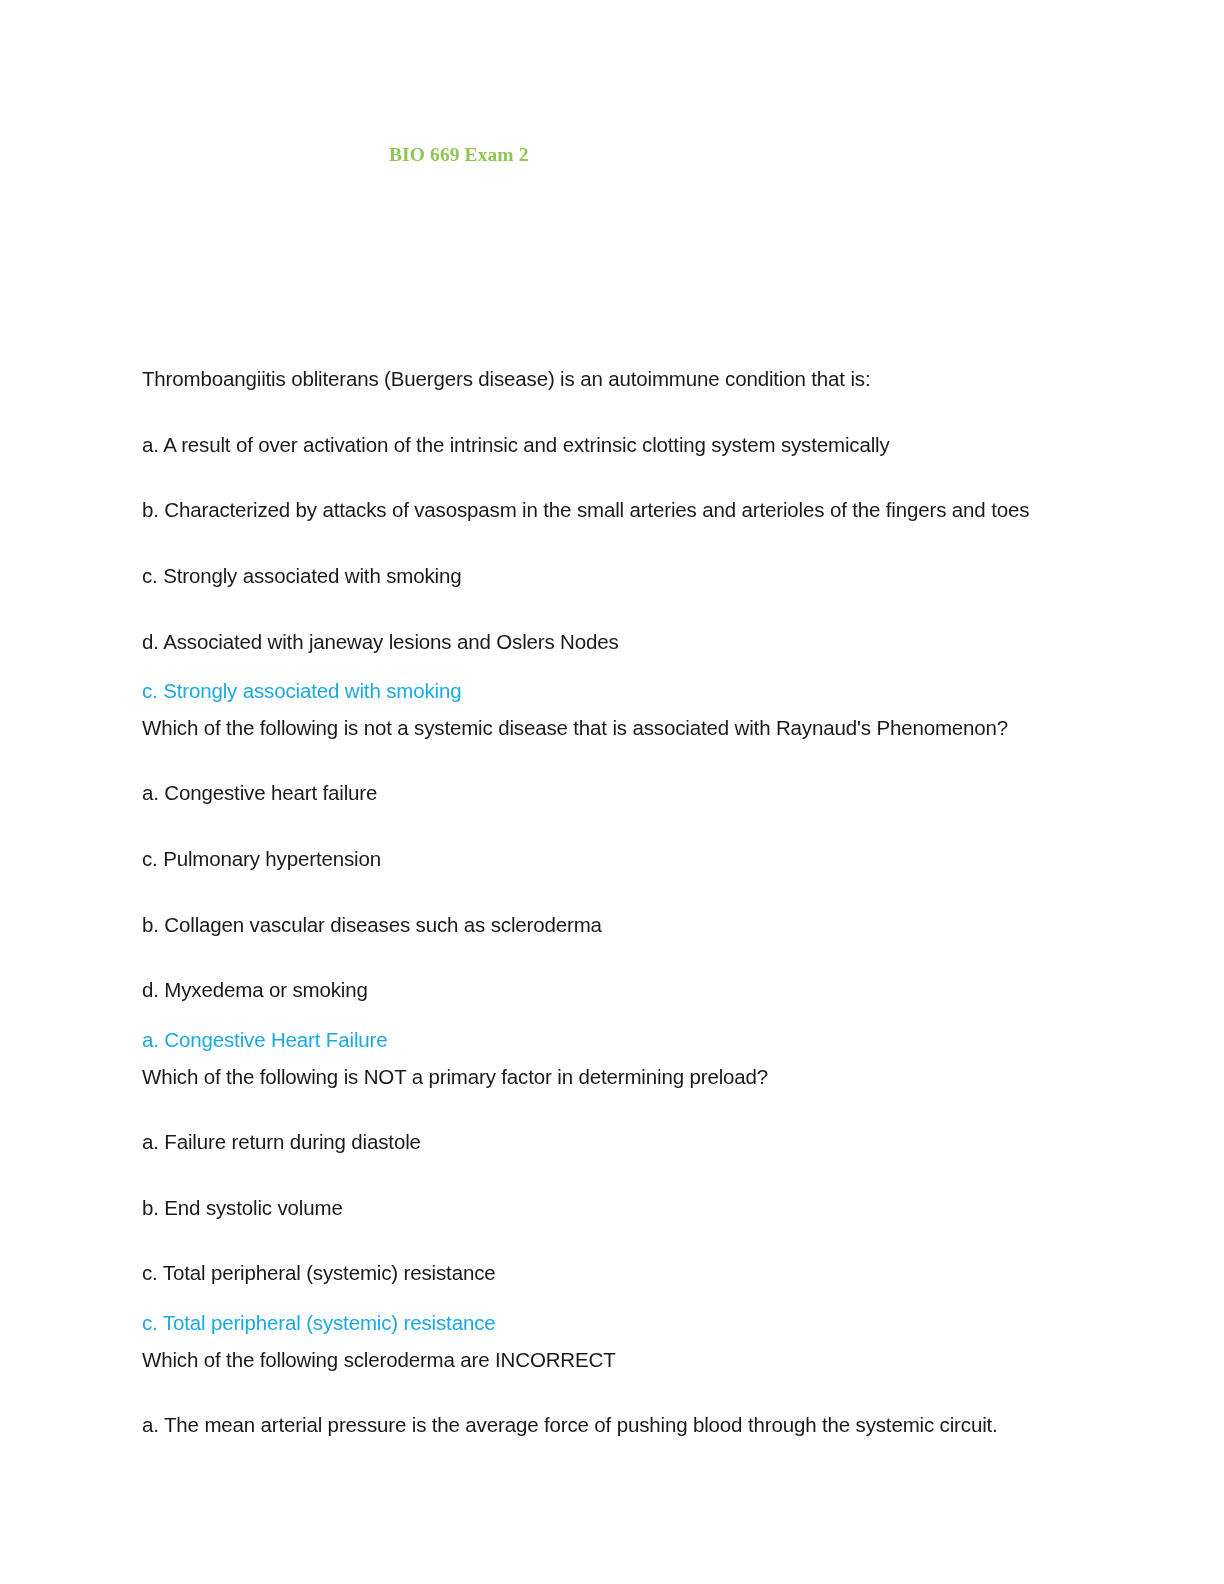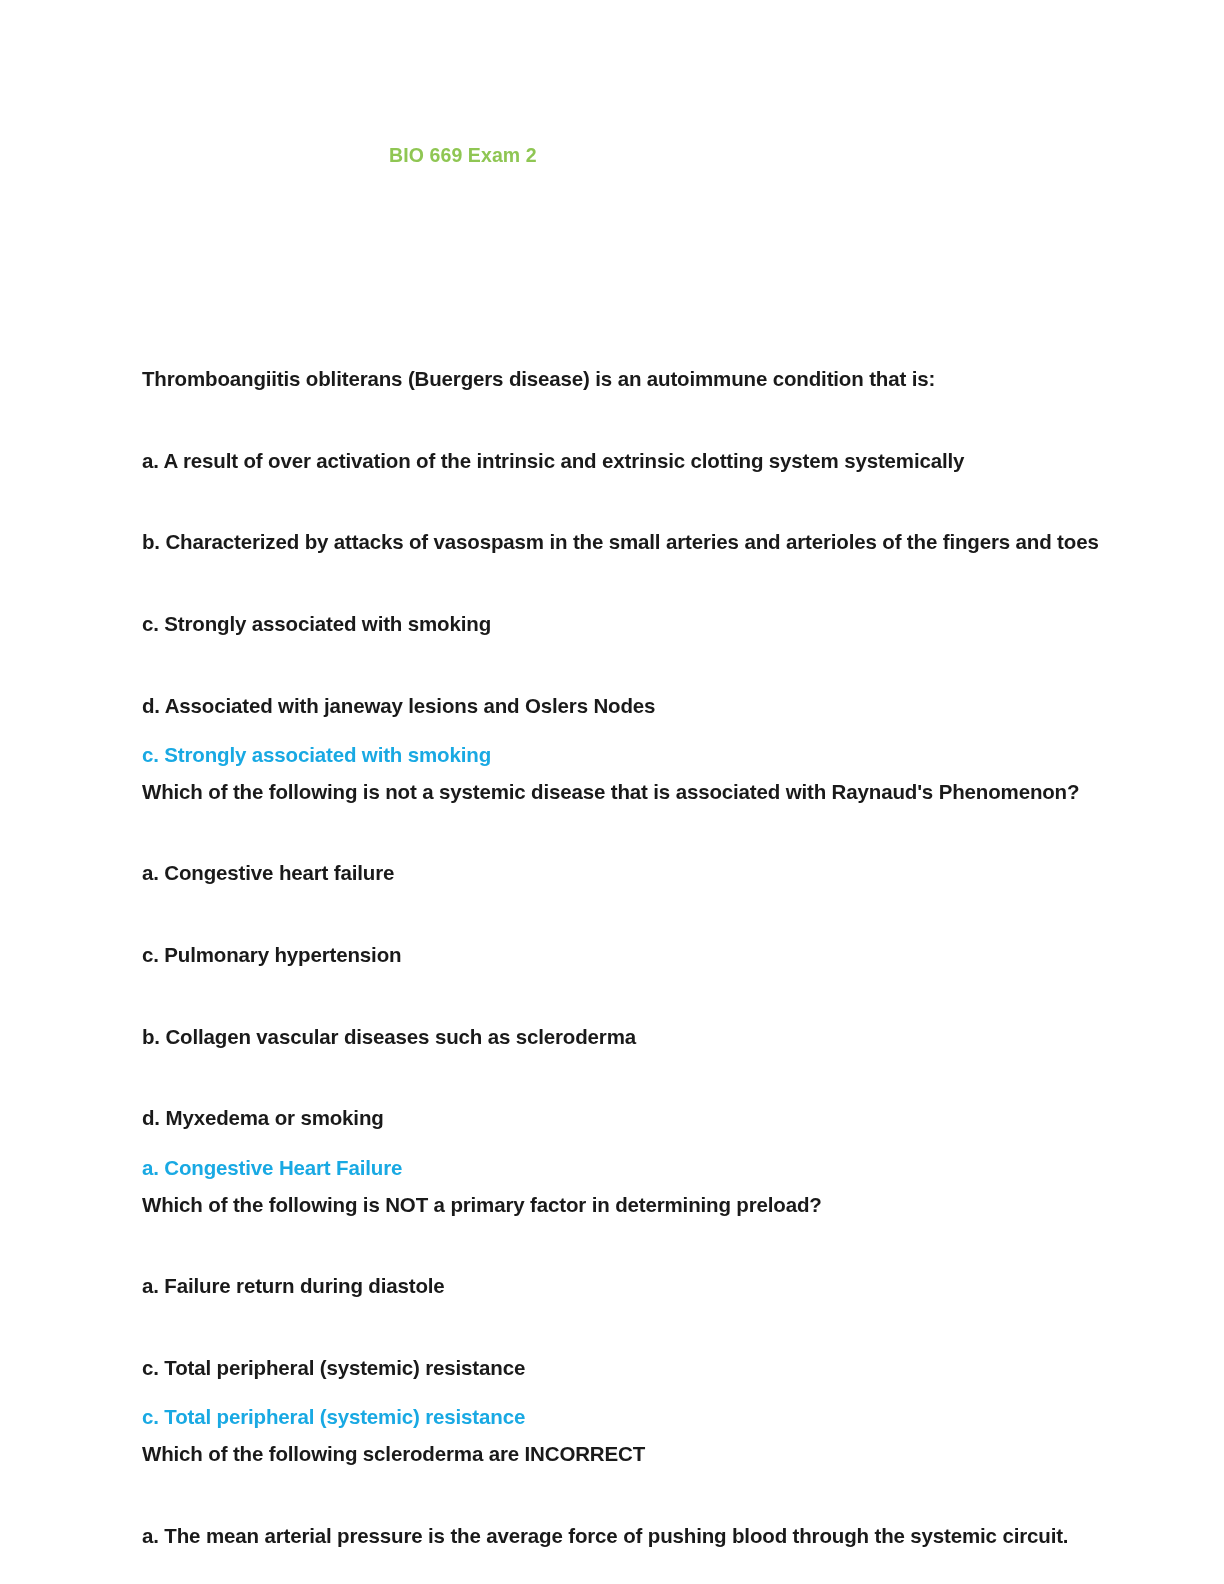--- a/index.html
+++ b/index.html
@@ -20,45 +20,45 @@
 
   .doc-title {
     position: absolute;
     left: 389px;
     top: 144px;
     font-size: 19.5px;
     font-weight: bold;
     color: #8fc653;
     letter-spacing: 0.1px;
     white-space: nowrap;
+    font-family: Liberation Serif, serif;
   }
 
   .body-block {
     position: absolute;
     left: 142px;
     top: 366px;
     width: 960px;
-    font-weight: bold;
   }
 
   .line {
     font-size: 20.5px;
     line-height: 1.25;
     color: #1a1a1a;
     white-space: nowrap;
     letter-spacing: -0.15px;
   }
 
   
   .line.q {
     margin-top: 0;
   }
 
   .line.opt {
-    margin-top: 56px;
+    margin-top: 40px;
   }
 
   
   .line.answer {
     margin-top: 24px;
     color: #19a9e3;
   }
 
   
   .line.q.after-answer {
@@ -81,19 +81,20 @@
       <div class="line opt">d. Associated with janeway lesions and Oslers Nodes</div>
       <div class="line answer">c. Strongly associated with smoking</div>
       <div class="line q after-answer">Which of the following is not a systemic disease that is associated with Raynaud's Phenomenon?</div>
       <div class="line opt">a. Congestive heart failure</div>
       <div class="line opt">c. Pulmonary hypertension</div>
       <div class="line opt">b. Collagen vascular diseases such as scleroderma</div>
       <div class="line opt">d. Myxedema or smoking</div>
       <div class="line answer">a. Congestive Heart Failure</div>
       <div class="line q after-answer">Which of the following is NOT a primary factor in determining preload?</div>
       <div class="line opt">a. Failure return during diastole</div>
+      <div class="line opt">b. End systolic volume</div>
       <div class="line opt">c. Total peripheral (systemic) resistance</div>
       <div class="line answer">c. Total peripheral (systemic) resistance</div>
       <div class="line q after-answer">Which of the following scleroderma are INCORRECT</div>
       <div class="line opt">a. The mean arterial pressure is the average force of pushing blood through the systemic circuit.</div>
     </div>
 
 </div>
 
 </body></html>

